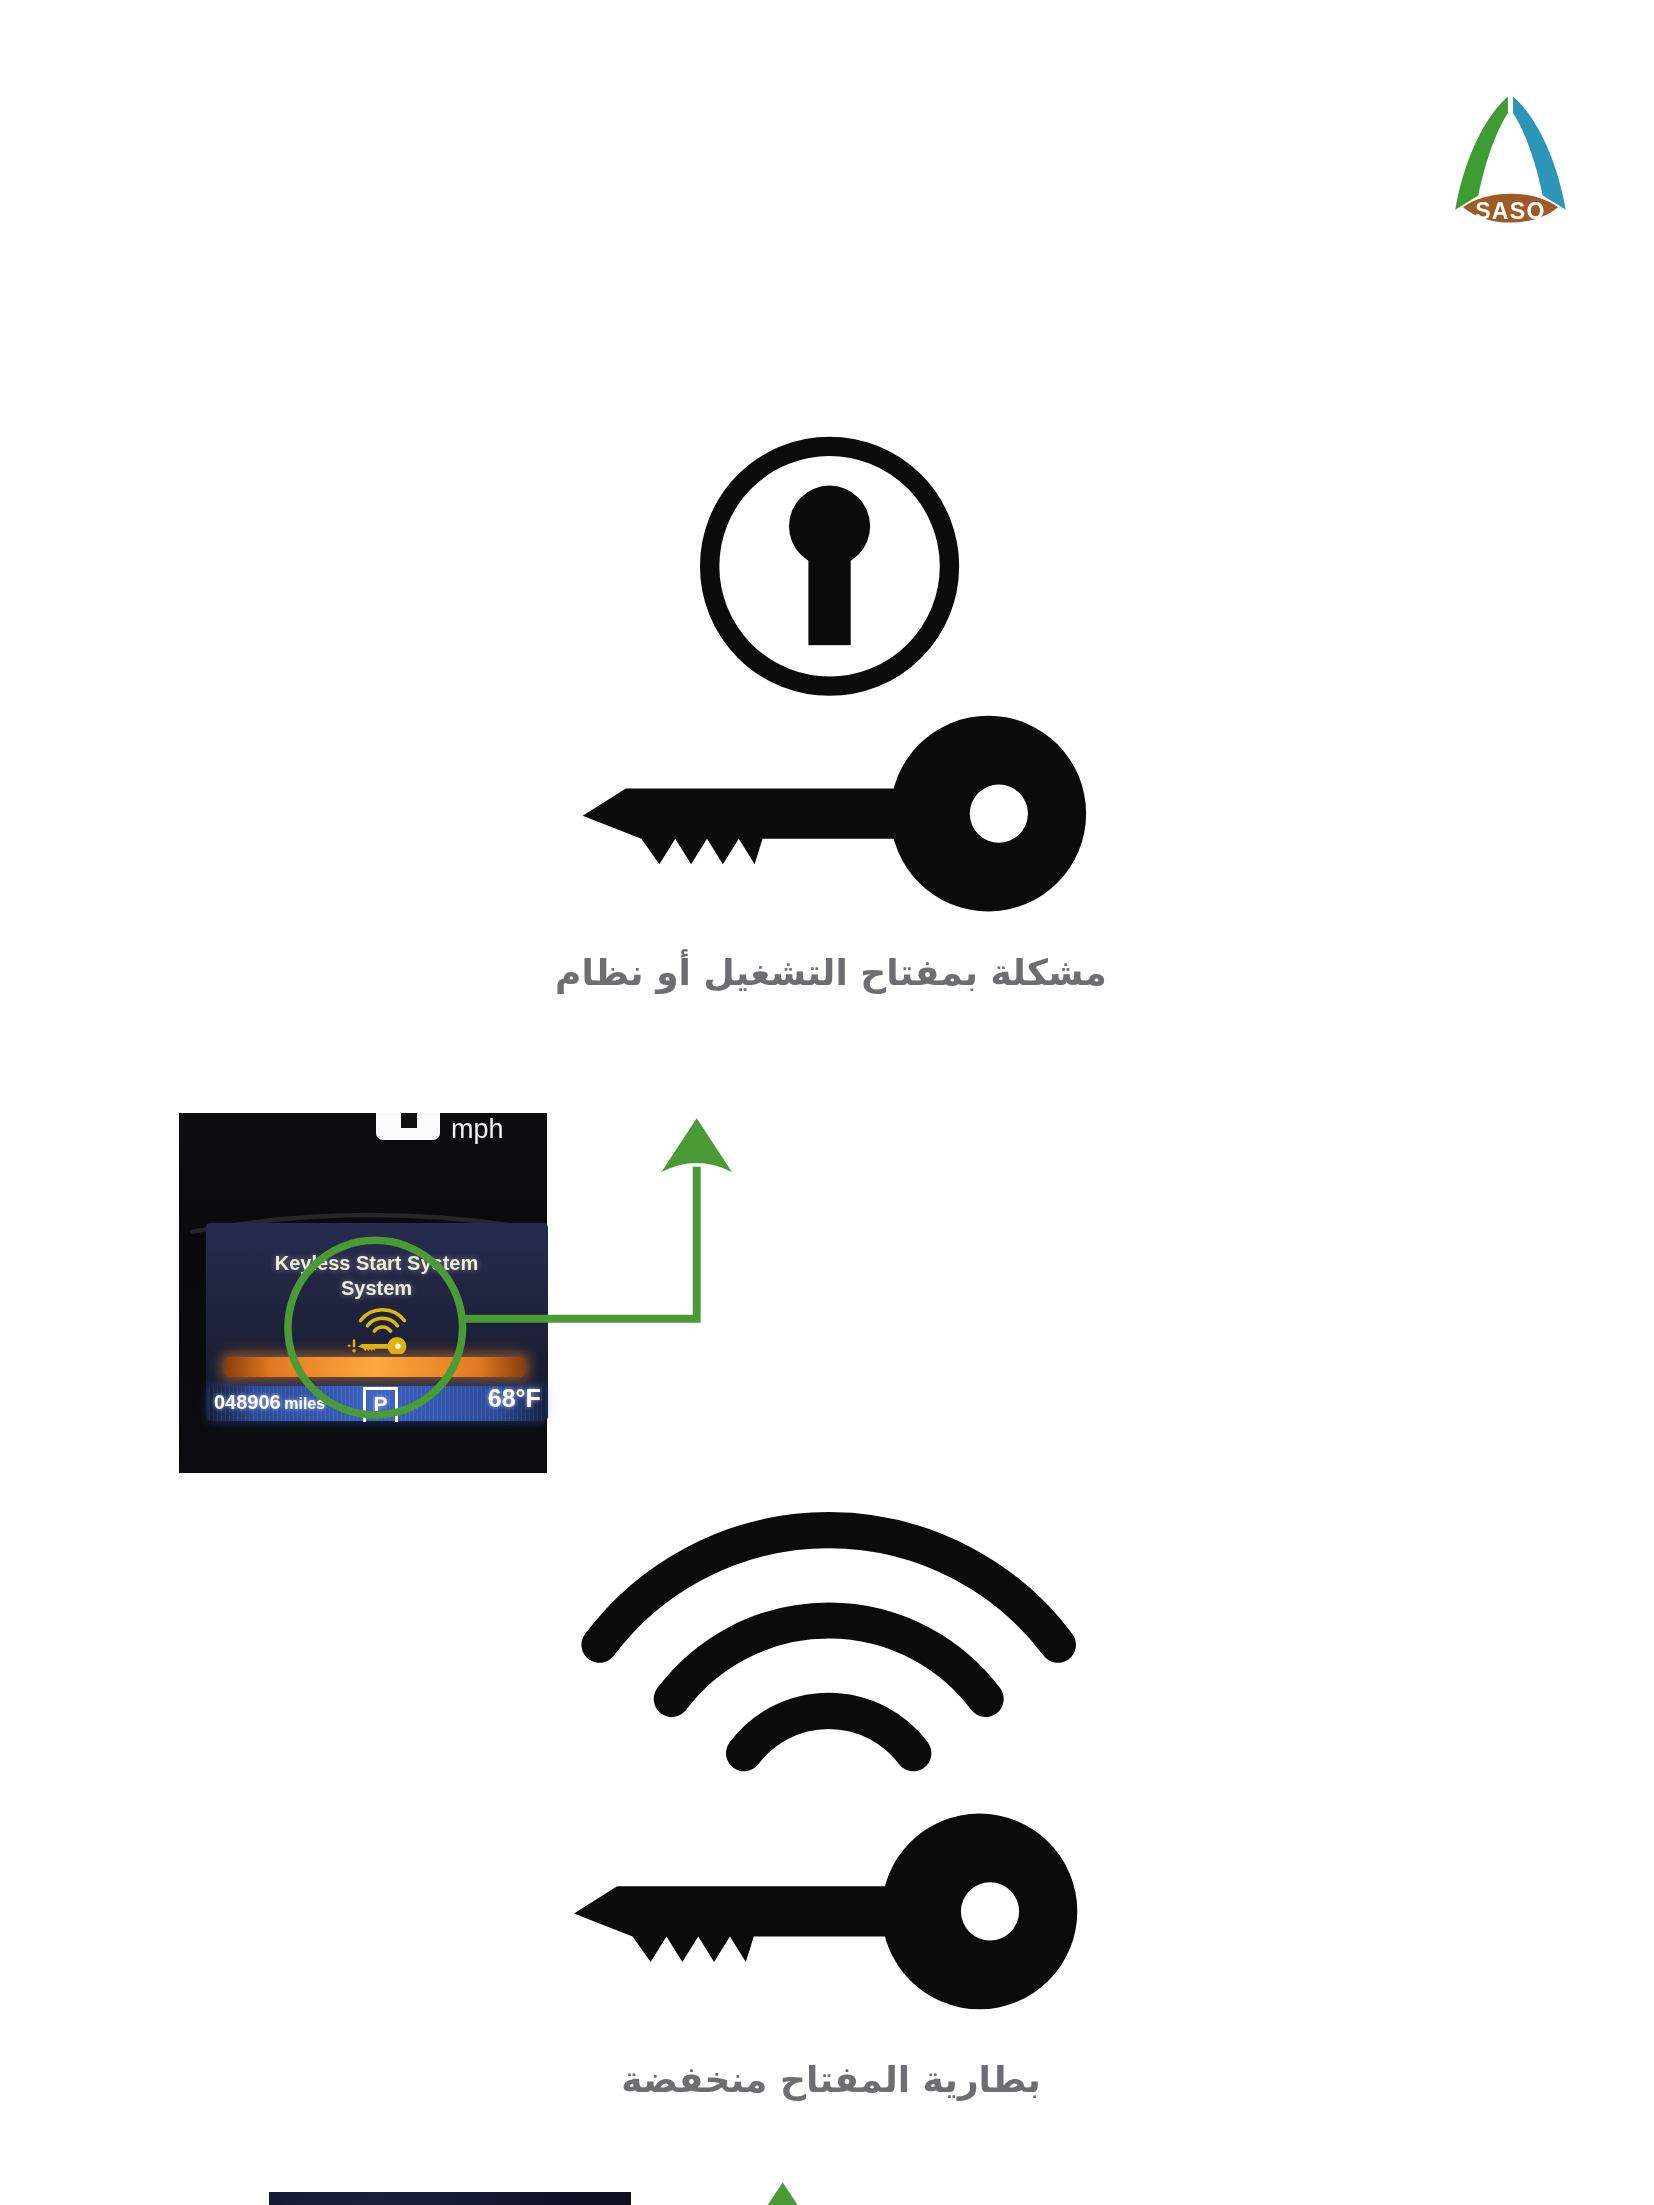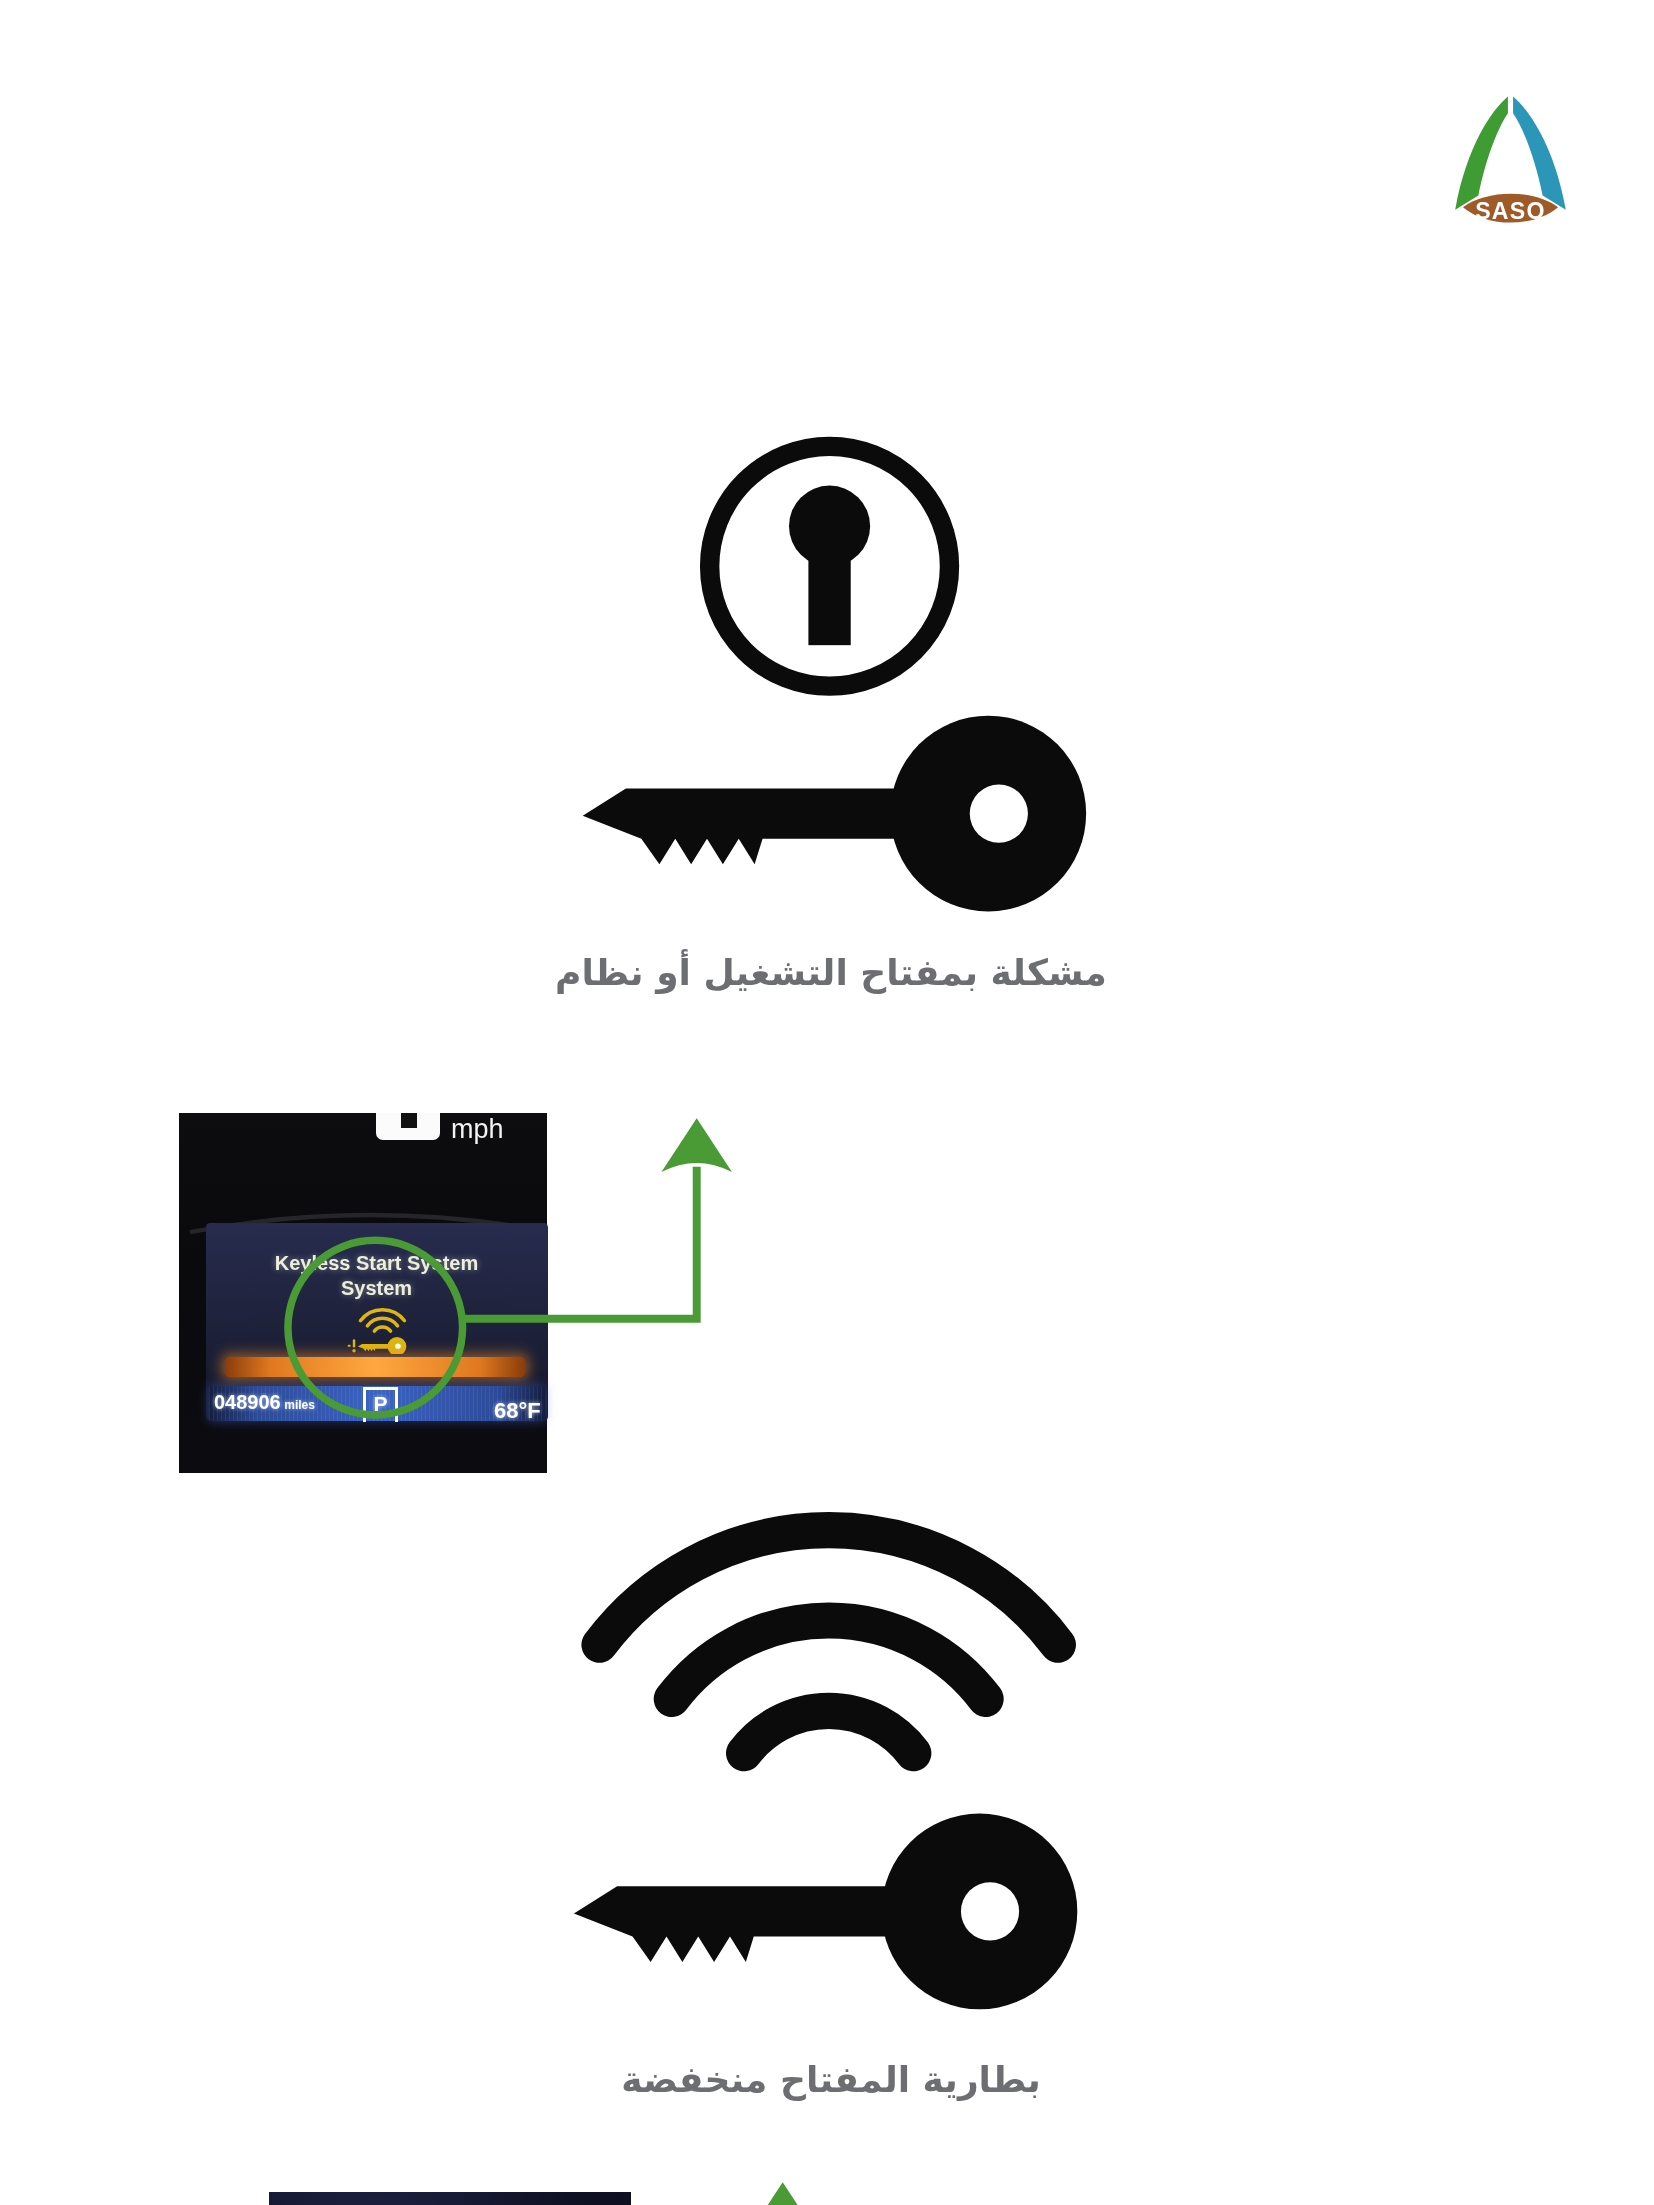--- a/index.html
+++ b/index.html
@@ -31,27 +31,27 @@
           background:linear-gradient(90deg,#8a3c0a,#e07820 15%,#ffa83e 50%,#e07820 85%,#8a3c0a);
           box-shadow:0 0 13.2px 3.5px rgba(240,140,40,.55);}
   .photo1 .bluebar{position:absolute;left:30px;top:273px;width:336px;height:35px;border-radius:2.6px;
           background:linear-gradient(90deg,#151e40,#2c4a98 14%,#3b63c4 50%,#2c4a98 86%,#151e40),
           repeating-linear-gradient(90deg,rgba(255,255,255,.07) 0 1.3px,transparent 1.3px 4px);
           background-blend-mode:screen;
           box-shadow:0 0 11.5px rgba(70,110,220,.45);}
   .photo1 .odo{position:absolute;left:35px;top:278px;color:#fff;
           font-family:"Liberation Sans",sans-serif;font-weight:700;font-size:20px;
           text-shadow:0 0 4.4px rgba(200,220,255,.8);}
-  .photo1 .odo .unit{font-size:12px;font-weight:700;margin-left:3.5px;}
+  .photo1 .odo .unit{font-size:16px;font-weight:700;margin-left:3.5px;}
   .photo1 .gearbox{position:absolute;left:184px;top:274px;width:29px;height:32px;
           border:3.1px solid #fff;border-bottom:none;color:#fff;text-align:center;
           font-family:"Liberation Sans",sans-serif;font-weight:700;font-size:21px;line-height:27px;
           text-shadow:0 0 4.4px rgba(200,220,255,.8);}
-  .photo1 .temp{position:absolute;right:6.2px;top:285px;color:#fff;
-          font-family:"Liberation Sans",sans-serif;font-weight:700;font-size:22px;
+  .photo1 .temp{position:absolute;right:6.2px;top:271px;color:#fff;
+          font-family:"Liberation Sans",sans-serif;font-weight:700;font-size:25px;
           text-shadow:0 0 4.4px rgba(200,220,255,.8);}
 
   
   .photo2{position:absolute;left:269px;top:2192px;width:362px;height:365px;
           background:
             radial-gradient(ellipse at 30% 18%, #1d2242 0%, rgba(29,34,66,0) 55%),
             linear-gradient(160deg,#12152b 0%,#0a0c18 55%,#0d1020 100%);}
 
   
   svg{display:block;}

